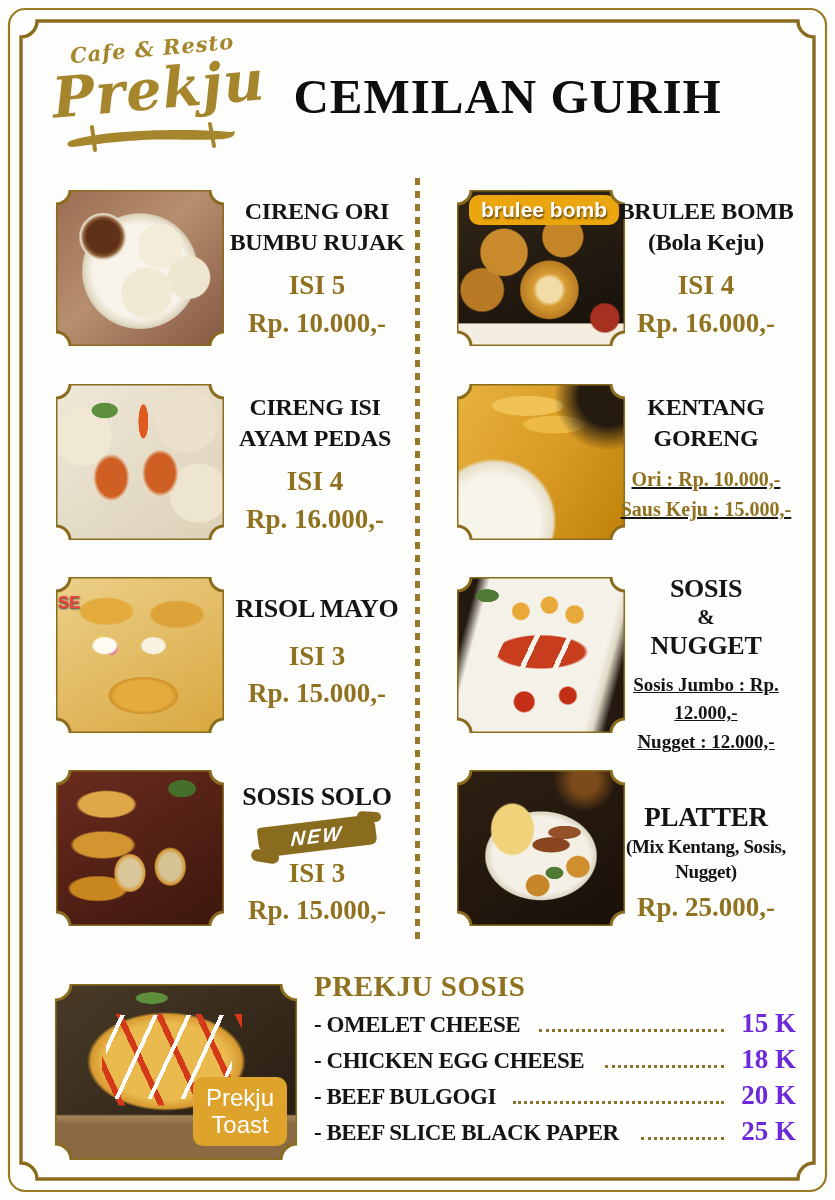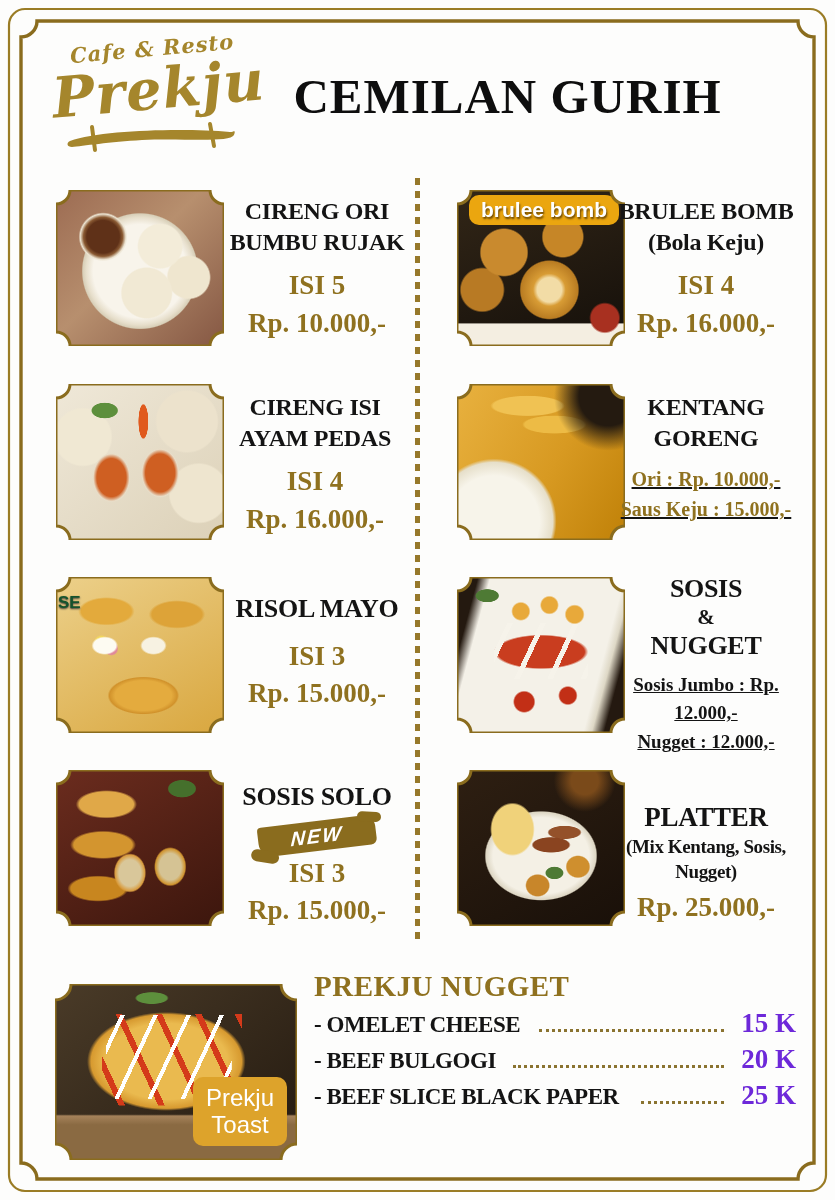--- a/index.html
+++ b/index.html
@@ -37,21 +37,21 @@
   .isi{font:700 27px/1.2 "Liberation Serif",serif;margin-top:11px;}
   .price{font:700 27px/1.2 "Liberation Serif",serif;margin-top:5px;}
   .sub{font:700 20px/1.5 "Liberation Serif",serif;margin-top:0;}
   .subwrap{margin-top:10px;text-decoration:underline;}
   .paren{font:700 19px/1.3 "Liberation Serif",serif;letter-spacing:-0.4px;}
 
   
   .brulee-label{position:absolute;left:12px;top:5px;background:#eba60f;border-radius:10px 14px 10px 10px;
       padding:3px 12px;font:700 21px "Liberation Sans",sans-serif;color:#fff;
       text-shadow:1px 2px 2px rgba(70,45,0,.8);}
-  .wm{position:absolute;left:2px;top:16px;font:800 17px "Liberation Sans",sans-serif;color:#14532d;
+  .wm{position:absolute;left:2px;top:16px;font:800 17px "Liberation Sans",sans-serif;color:#ef4444;
       text-shadow:0 1px 2px #333;}
   .toast-label{position:absolute;right:10px;bottom:14px;background:#dda32b;border-radius:10px;
       padding:7px 13px;font:400 24px/1.15 "Liberation Sans",sans-serif;color:#fff;text-align:center;}
   .new-badge{position:relative;width:118px;height:30px;margin:7px auto 1px;background:#8a6c1e;
       border-radius:4px 12px 6px 14px;transform:rotate(-7deg);}
   .new-badge::before{content:"";position:absolute;left:-9px;bottom:-5px;width:28px;height:12px;
       background:#8a6c1e;border-radius:7px;transform:rotate(16deg);}
   .new-badge::after{content:"";position:absolute;right:-7px;top:-3px;width:24px;height:10px;
       background:#8a6c1e;border-radius:6px;transform:rotate(10deg);}
   .new-text{position:absolute;inset:0;display:flex;align-items:center;justify-content:center;
@@ -298,29 +298,34 @@
     <div class="toast-label">
       <div>Prekju</div>
       <div>Toast</div>
     </div>
     <svg class="corners" viewBox="0 0 242 176">
       <path class="cfill" fill-rule="evenodd" d="M0,0H242V176H0Z M16,0H226A16,16 0 0 0 242,16V160A16,16 0 0 0 226,176H16A16,16 0 0 0 0,160V16A16,16 0 0 0 16,0Z"></path>
       <path class="cstroke" d="M16,0H226A16,16 0 0 0 242,16V160A16,16 0 0 0 226,176H16A16,16 0 0 0 0,160V16A16,16 0 0 0 16,0Z"></path>
     </svg>
   </div>
 
-  <div class="toast-heading">PREKJU NUGGET</div>
+  <div class="toast-heading">PREKJU SOSIS</div>
 
   <div class="toast-list">
     <div class="toast-row">
       <span class="toast-name">- OMELET CHEESE</span>
       <span class="leader"></span>
       <span class="toast-price">15 K</span>
     </div>
     <div class="toast-row">
+      <span class="toast-name">- CHICKEN EGG CHEESE</span>
+      <span class="leader"></span>
+      <span class="toast-price">18 K</span>
+    </div>
+    <div class="toast-row">
       <span class="toast-name">- BEEF BULGOGI</span>
       <span class="leader"></span>
       <span class="toast-price">20 K</span>
     </div>
     <div class="toast-row">
       <span class="toast-name">- BEEF SLICE BLACK PAPER</span>
       <span class="leader"></span>
       <span class="toast-price">25 K</span>
     </div>
   </div>

